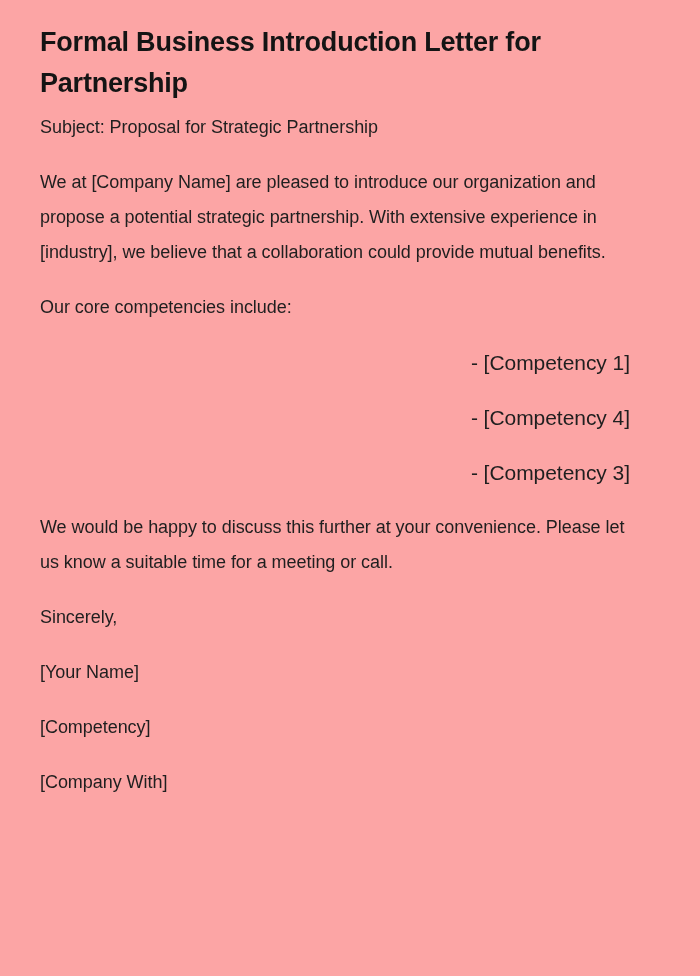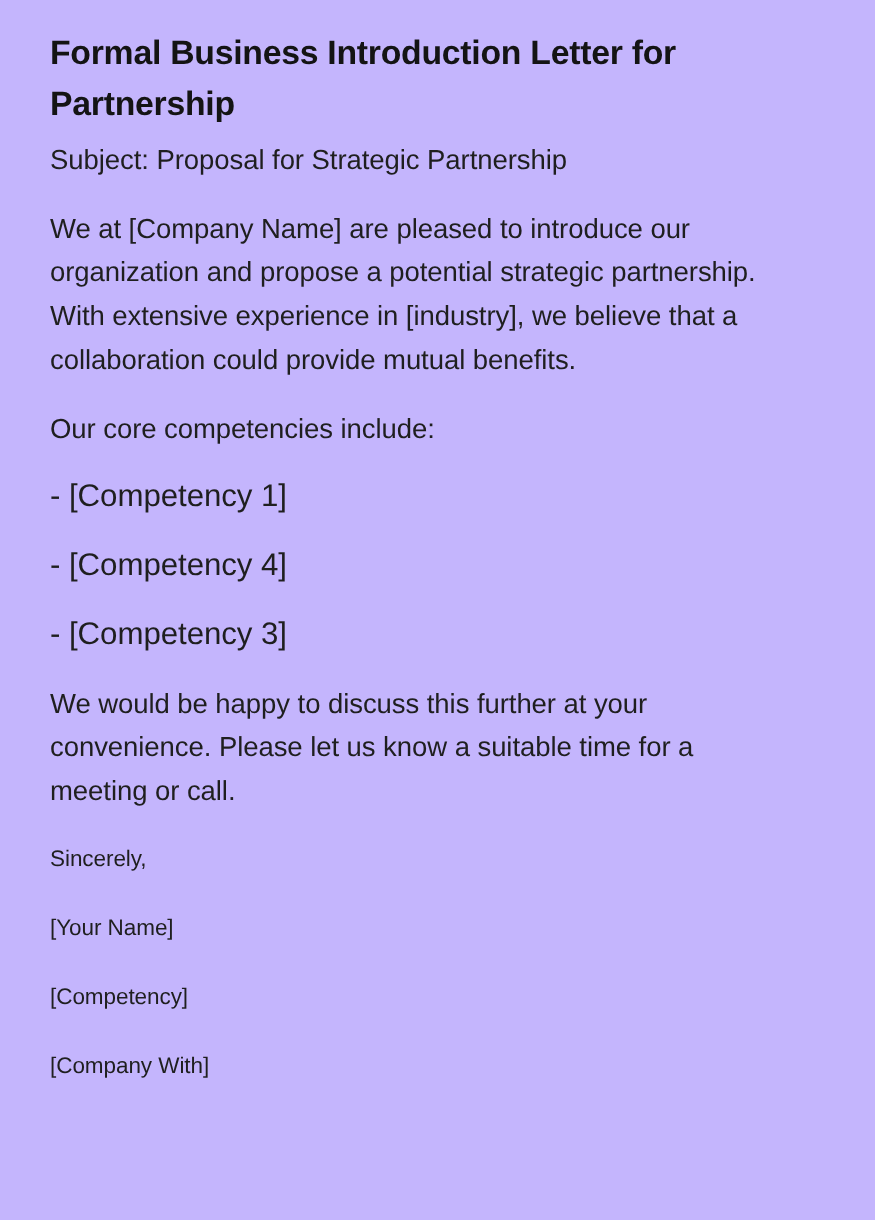--- a/index.html
+++ b/index.html
@@ -12,49 +12,50 @@
     height: 976px;
     font-family: "Liberation Sans", sans-serif;
     color: #1a1a1a;
     overflow: hidden;
   }
   .page {
     box-sizing: border-box;
     width: 700px;
     height: 976px;
     padding: 22px 70px 0 40px;
-    background: #c4b5fd;
+    background: #fca5a5;
   }
   .doc-title {
     font-size: 27px;
     font-weight: bold;
     line-height: 41px;
     letter-spacing: -0.2px;
     color: #141414;
     margin: 0 0 6px 0;
     max-width: 520px;
   }
   .para {
-    font-size: 22px;
+    font-size: 18px;
     line-height: 35px;
     color: #1f1f1f;
     margin: 0 0 20px 0;
     max-width: 600px;
     letter-spacing: -0.05px;
   }
   .para:last-child {
     margin-bottom: 0;
   }
   .list-item {
-    font-size: 25px;
+    font-size: 21px;
     line-height: 35px;
     color: #1f1f1f;
     margin: 0 0 20px 0;
     max-width: 600px;
     letter-spacing: -0.05px;
+    text-align: right;
   }
   .sig-line {
     font-size: 18px;
     line-height: 35px;
     color: #1f1f1f;
     margin: 0 0 20px 0;
     letter-spacing: -0.05px;
   }
 </style>
 </head>

